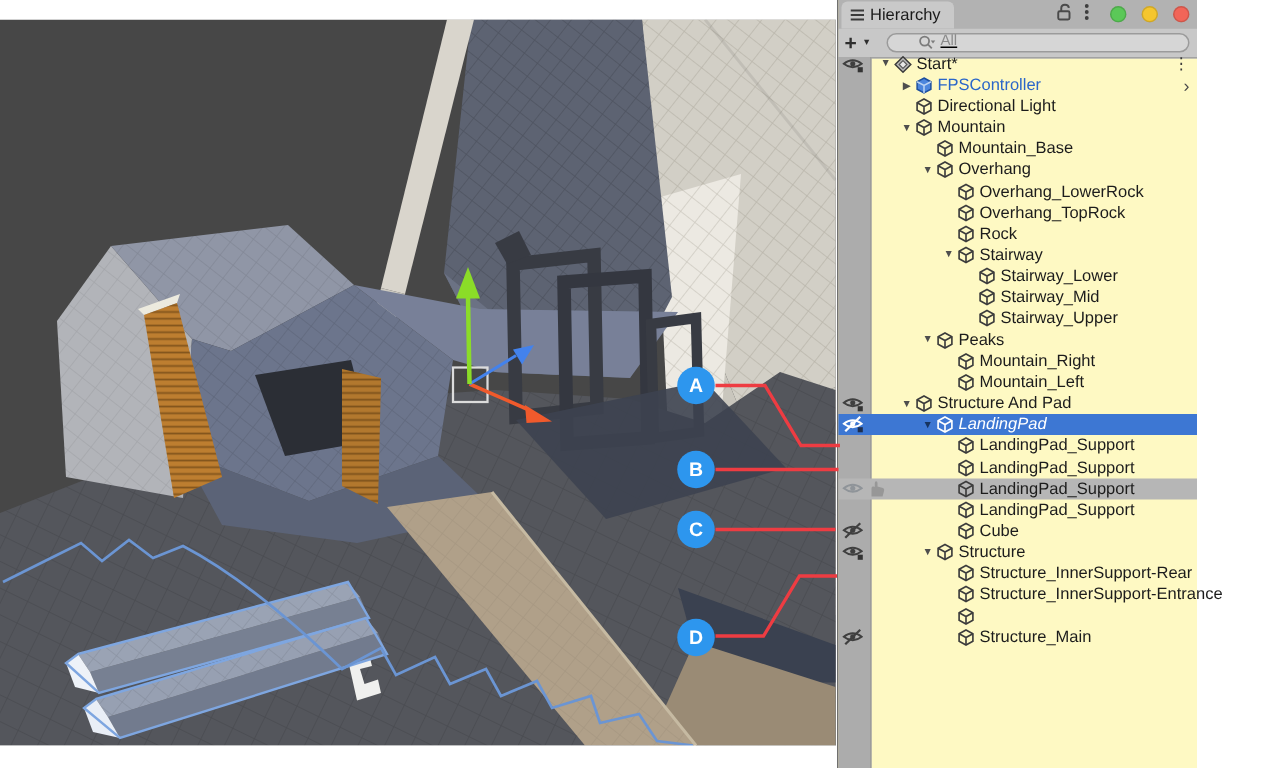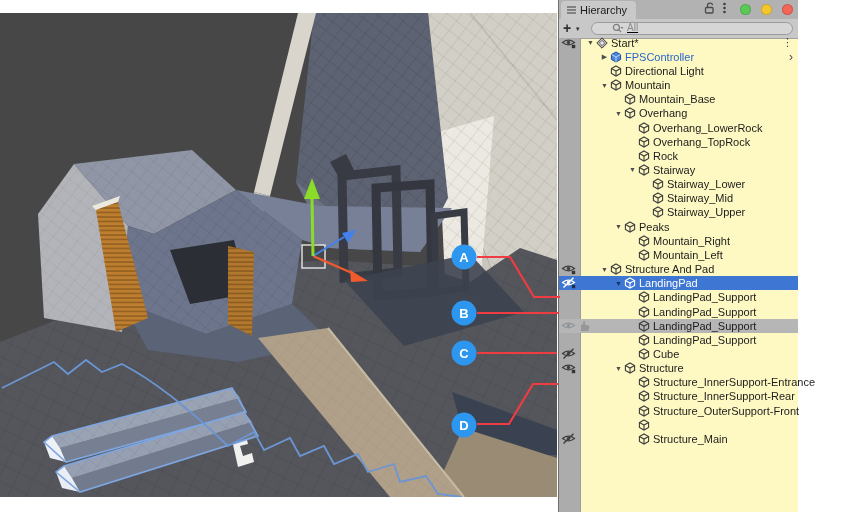--- a/index.html
+++ b/index.html
@@ -32,21 +32,21 @@
                border-right:1px solid #9c9c9c;}
   #rows{position:absolute;left:0;right:0;top:35.5px;}
   .row{position:relative;height:14.17px;display:flex;align-items:center;font-size:11px;color:#1c1c1c;}
   .row .gutter{position:absolute;left:2px;top:1px;display:flex;gap:2px;align-items:center;}
   .row .indent{display:inline-block;height:1px;flex:none;margin-left:22px;}
   .tri{width:11px;flex:none;font-size:7px;color:#4e4e4e;text-align:center;}
   .obj-icon{width:12px;height:12px;flex:none;margin-right:3px;display:flex;align-items:center;}
   .lbl{white-space:nowrap;}
   .row.bold .lbl{font-weight:normal;}
   .row.sel{background:#3d77d3;}
-  .row.sel .lbl{color:#fff;}
+  .row.sel .lbl{color:#fff;font-style:italic;}
   .row.sel .tri{color:#173460;}
   .row.hov{background:#b6b6b6;}
   .row.prefab .lbl{color:#2a66c9;}
   .trail{position:absolute;right:5px;color:#3c3c3c;font-size:11px;}
   .trail.chev{font-size:12px;color:#4a4a4a;}
   
   #overlay{position:absolute;left:0;top:0;pointer-events:none;}
   #overlay text{font-family:"Liberation Sans","DejaVu Sans",sans-serif;font-weight:bold;font-size:13px;fill:#fff;}
 </style>
 </head>
@@ -519,43 +519,32 @@
         </div>
         <div class="row">
           <span class="indent" style="width:46px"></span>
           <span class="tri"></span>
           <span class="obj-icon">
             <svg width="12" height="12" viewBox="0 0 12 12">
               <path d="M6 1 L10.6 3.5 V8.5 L6 11 L1.4 8.5 V3.5 Z" fill="none" stroke="#3c3c3c" stroke-width="1.1"></path>
               <path d="M1.4 3.5 L6 6 L10.6 3.5 M6 6 V11" fill="none" stroke="#3c3c3c" stroke-width="1.1"></path>
             </svg>
           </span>
+          <span class="lbl">Structure_InnerSupport-Rear</span>
+        </div>
+        <div class="row">
+          <span class="indent" style="width:46px"></span>
+          <span class="tri"></span>
+          <span class="obj-icon">
+            <svg width="12" height="12" viewBox="0 0 12 12">
+              <path d="M6 1 L10.6 3.5 V8.5 L6 11 L1.4 8.5 V3.5 Z" fill="none" stroke="#3c3c3c" stroke-width="1.1"></path>
+              <path d="M1.4 3.5 L6 6 L10.6 3.5 M6 6 V11" fill="none" stroke="#3c3c3c" stroke-width="1.1"></path>
+            </svg>
+          </span>
           <span class="lbl">Structure_InnerSupport-Entrance</span>
-        </div>
-        <div class="row">
-          <span class="indent" style="width:46px"></span>
-          <span class="tri"></span>
-          <span class="obj-icon">
-            <svg width="12" height="12" viewBox="0 0 12 12">
-              <path d="M6 1 L10.6 3.5 V8.5 L6 11 L1.4 8.5 V3.5 Z" fill="none" stroke="#3c3c3c" stroke-width="1.1"></path>
-              <path d="M1.4 3.5 L6 6 L10.6 3.5 M6 6 V11" fill="none" stroke="#3c3c3c" stroke-width="1.1"></path>
-            </svg>
-          </span>
-          <span class="lbl">Structure_InnerSupport-Rear</span>
-        </div>
-        <div class="row">
-          <span class="indent" style="width:46px"></span>
-          <span class="tri"></span>
-          <span class="obj-icon">
-            <svg width="12" height="12" viewBox="0 0 12 12">
-              <path d="M6 1 L10.6 3.5 V8.5 L6 11 L1.4 8.5 V3.5 Z" fill="none" stroke="#3c3c3c" stroke-width="1.1"></path>
-              <path d="M1.4 3.5 L6 6 L10.6 3.5 M6 6 V11" fill="none" stroke="#3c3c3c" stroke-width="1.1"></path>
-            </svg>
-          </span>
-          <span class="lbl">Structure_OuterSupport-Front</span>
         </div>
         <div class="row">
           <span class="indent" style="width:46px"></span>
           <span class="tri"></span>
           <span class="obj-icon">
             <svg width="12" height="12" viewBox="0 0 12 12">
               <path d="M6 1 L10.6 3.5 V8.5 L6 11 L1.4 8.5 V3.5 Z" fill="none" stroke="#3c3c3c" stroke-width="1.1"></path>
               <path d="M1.4 3.5 L6 6 L10.6 3.5 M6 6 V11" fill="none" stroke="#3c3c3c" stroke-width="1.1"></path>
             </svg>
           </span>

